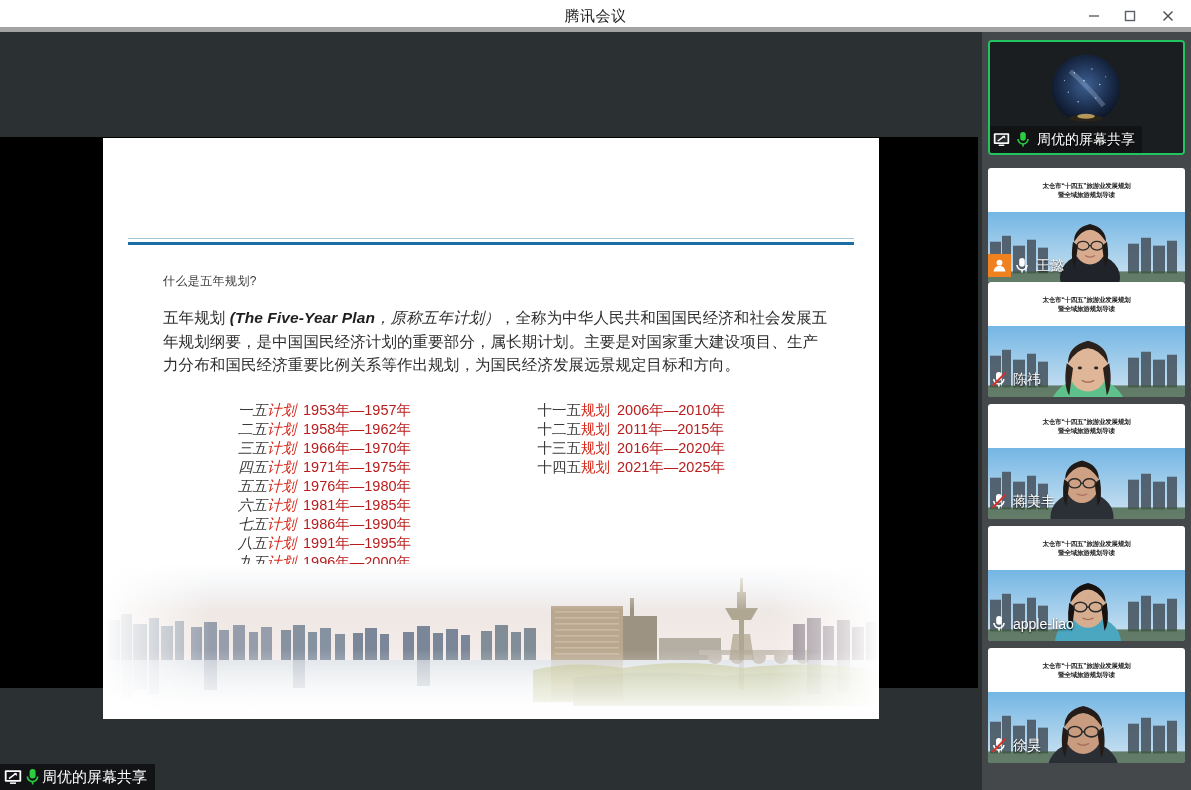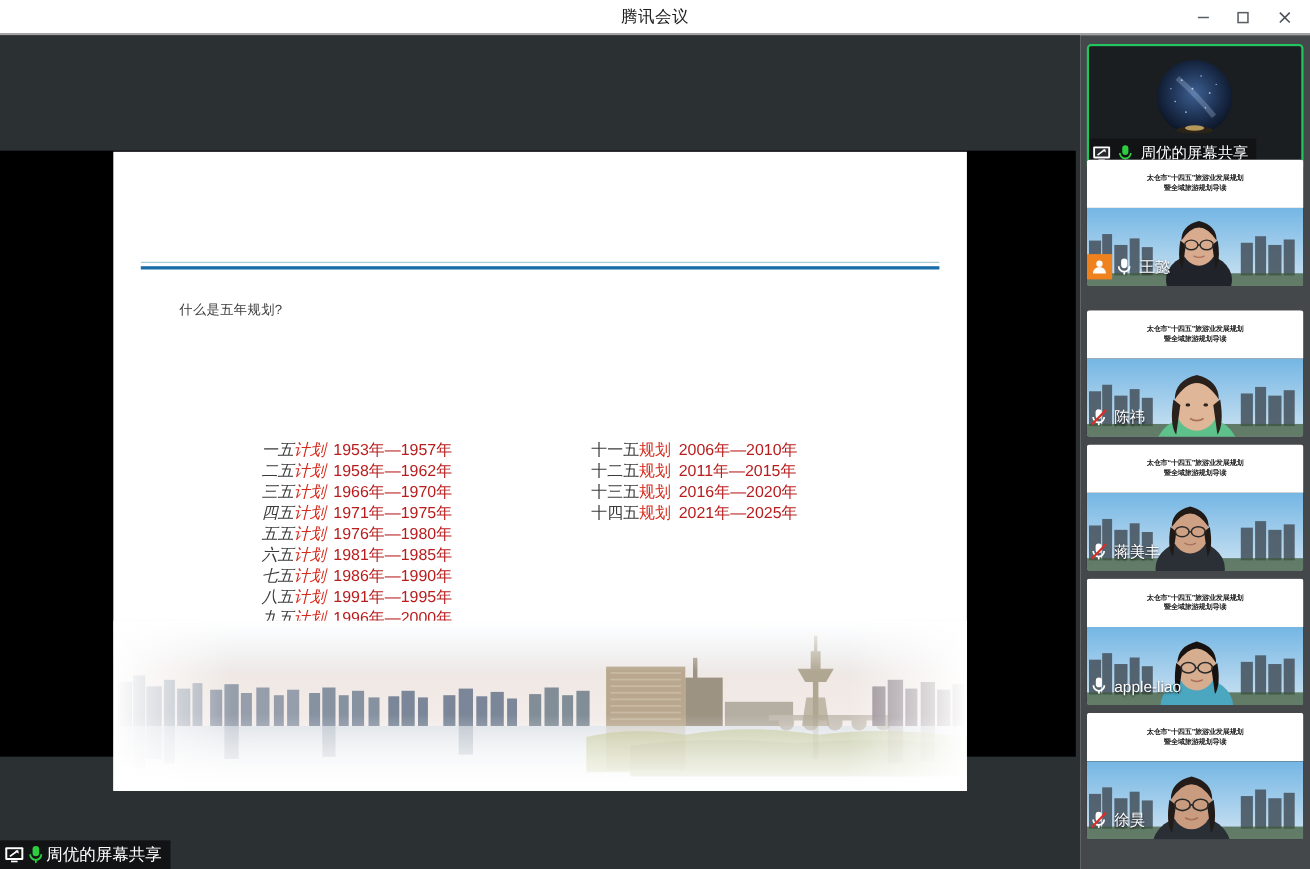--- a/index.html
+++ b/index.html
@@ -8,21 +8,21 @@
     overflow: hidden;
     font-family: "Liberation Sans", "DejaVu Sans", sans-serif;
     background: #ffffff;
   }
 
   
   #titlebar {
     position: absolute; left: 0; top: 0;
     width: 1191px; height: 32px;
     background: #ffffff;
-    border-bottom: 2px solid #a3a3a3;
+    border-bottom: 5px solid #a3a3a3;
   }
   #titlebar-title {
     position: absolute; left: 0; top: 0;
     width: 1191px; height: 32px;
     line-height: 32px; text-align: center;
     font-size: 15px; color: #1b1b1b;
     letter-spacing: 0.5px;
   }
   .winbtn {
     position: absolute; top: 0; height: 32px; width: 34px;
@@ -220,20 +220,24 @@
   <div id="share-black"></div>
   <div id="stage-bottom"></div>
 
   <div id="slide">
 
     <div id="slide-rule-top"></div>
     <div id="slide-rule-bottom"></div>
 
     <div id="slide-heading">什么是五年规划?</div>
 
+    <div id="slide-body">
+      <span>五年规划</span>
+      <span class="en">(The Five-Year Plan</span><span class="cn-ital">，原称五年计划）</span><span>，全称为中华人民共和国国民经济和社会发展五年规划纲要，是中国国民经济计划的重要部分，属长期计划。主要是对国家重大建设项目、生产力分布和国民经济重要比例关系等作出规划，为国民经济发展远景规定目标和方向。</span>
+    </div>
 
     <div class="plan-col" id="plan-col-left">
         <div class="plan-row"><span class="plan-name"><span>一五</span><span class="plan-kw">计划</span></span><span class="plan-years">1953年—1957年</span></div>
         <div class="plan-row"><span class="plan-name"><span>二五</span><span class="plan-kw">计划</span></span><span class="plan-years">1958年—1962年</span></div>
         <div class="plan-row"><span class="plan-name"><span>三五</span><span class="plan-kw">计划</span></span><span class="plan-years">1966年—1970年</span></div>
         <div class="plan-row"><span class="plan-name"><span>四五</span><span class="plan-kw">计划</span></span><span class="plan-years">1971年—1975年</span></div>
         <div class="plan-row"><span class="plan-name"><span>五五</span><span class="plan-kw">计划</span></span><span class="plan-years">1976年—1980年</span></div>
         <div class="plan-row"><span class="plan-name"><span>六五</span><span class="plan-kw">计划</span></span><span class="plan-years">1981年—1985年</span></div>
         <div class="plan-row"><span class="plan-name"><span>七五</span><span class="plan-kw">计划</span></span><span class="plan-years">1986年—1990年</span></div>
         <div class="plan-row"><span class="plan-name"><span>八五</span><span class="plan-kw">计划</span></span><span class="plan-years">1991年—1995年</span></div>
@@ -448,21 +452,21 @@
         <div class="icon-wrap">
           <svg width="14" height="17" viewBox="0 0 14 17">
             <rect x="4.2" y="1" width="5.6" height="8.8" rx="2.8" fill="#2ecc40"></rect>
             <path d="M2 8 a5 5 0 0 0 10 0" fill="none" stroke="#2ecc40" stroke-width="1.6"></path>
             <rect x="6.3" y="12.6" width="1.5" height="3" fill="#2ecc40"></rect>
           </svg>
         </div>
         <span class="nm">周优的屏幕共享</span>
       </div>
     </div>
-    <div class="tile" style="top: 113px;">
+    <div class="tile" style="top: 136px;">
       <div class="tile-media">
         <div class="vid-header">
           <span>太仓市“十四五”旅游业发展规划</span>
           <span>暨全域旅游规划导读</span>
         </div>
         <div class="vid-photo"><svg width="100%" height="100%" viewBox="0 0 197 72" preserveAspectRatio="none">
             <defs>
               <linearGradient id="skytile0" x1="0" y1="0" x2="0" y2="1">
                 <stop offset="0%" stop-color="#74b6e4"></stop>
                 <stop offset="100%" stop-color="#cfe4f2"></stop>

